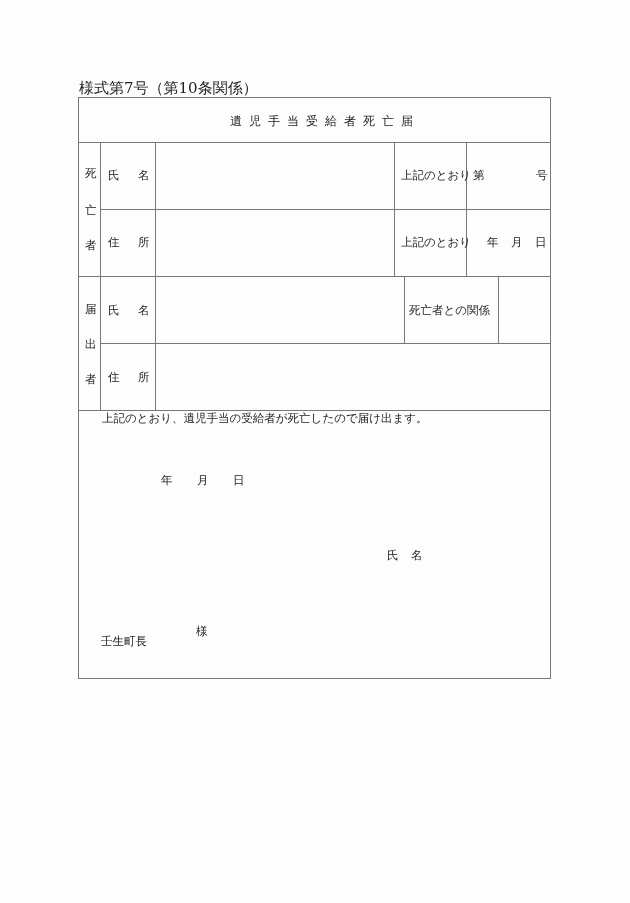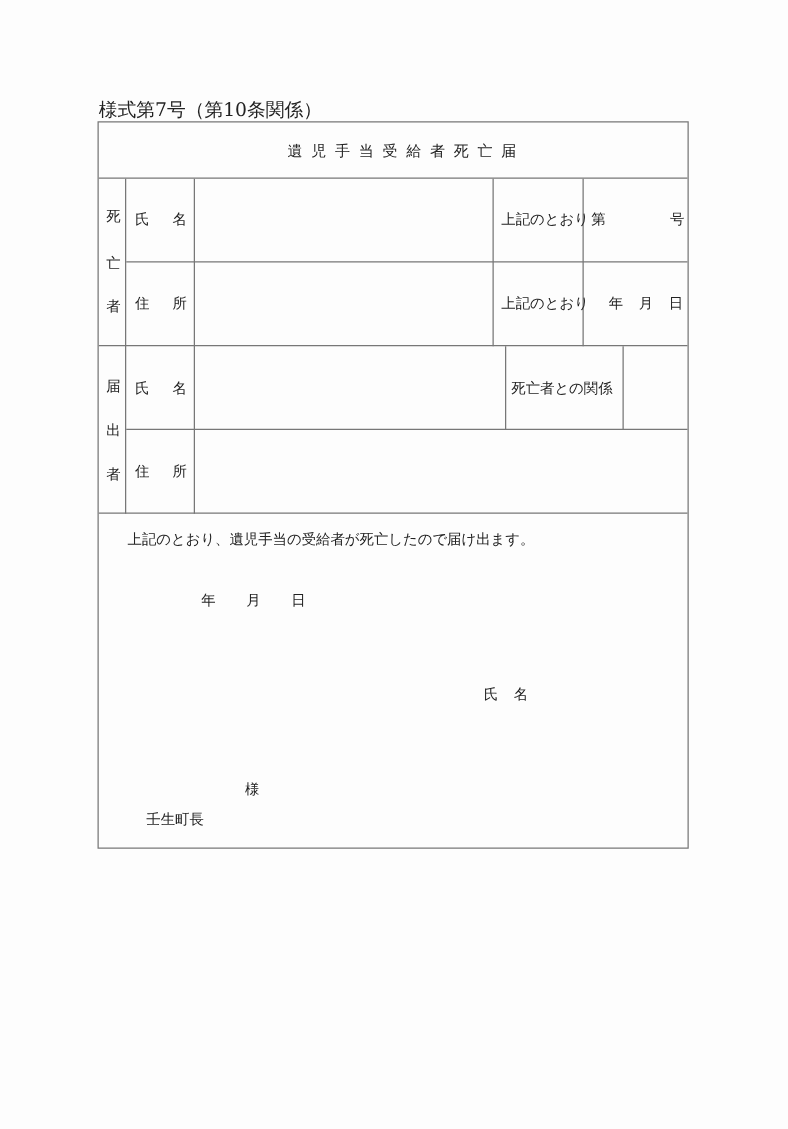--- a/index.html
+++ b/index.html
@@ -96,24 +96,24 @@
   <div class="abs" style="left:420px; top:179px; width:51px; height:66px;"></div>
 
   <div class="hline" style="left:22px; top:245px; width:449px;"></div>
 
   <div class="txt" style="left:29px; top:274px;">住</div>
   <div class="txt" style="left:59px; top:274px;">所</div>
   <div class="abs" style="left:77px; top:246px; width:394px; height:66px;"></div>
 
   <div class="hline" style="left:0; top:312px; width:471px;"></div>
 
-  <div class="txt" style="left:23px; top:328px;">上記のとおり、遺児手当の受給者が死亡したので届け出ます。</div>
+  <div class="txt" style="left:23px; top:315px;">上記のとおり、遺児手当の受給者が死亡したので届け出ます。</div>
 
   <div class="txt" style="left:82px; top:377px;">年</div>
   <div class="txt" style="left:118px; top:377px;">月</div>
   <div class="txt" style="left:154px; top:377px;">日</div>
 
   <div class="txt" style="left:308px; top:452px;">氏</div>
   <div class="txt" style="left:332px; top:452px;">名</div>
 
-  <div class="txt" style="left:22px; top:552px;margin-left:16px;">壬生町長</div>
+  <div class="txt" style="left:22px; top:538px;">壬生町長</div>
   <div class="txt" style="left:117px; top:528px;">様</div>
 </div>
 
 </body></html>

